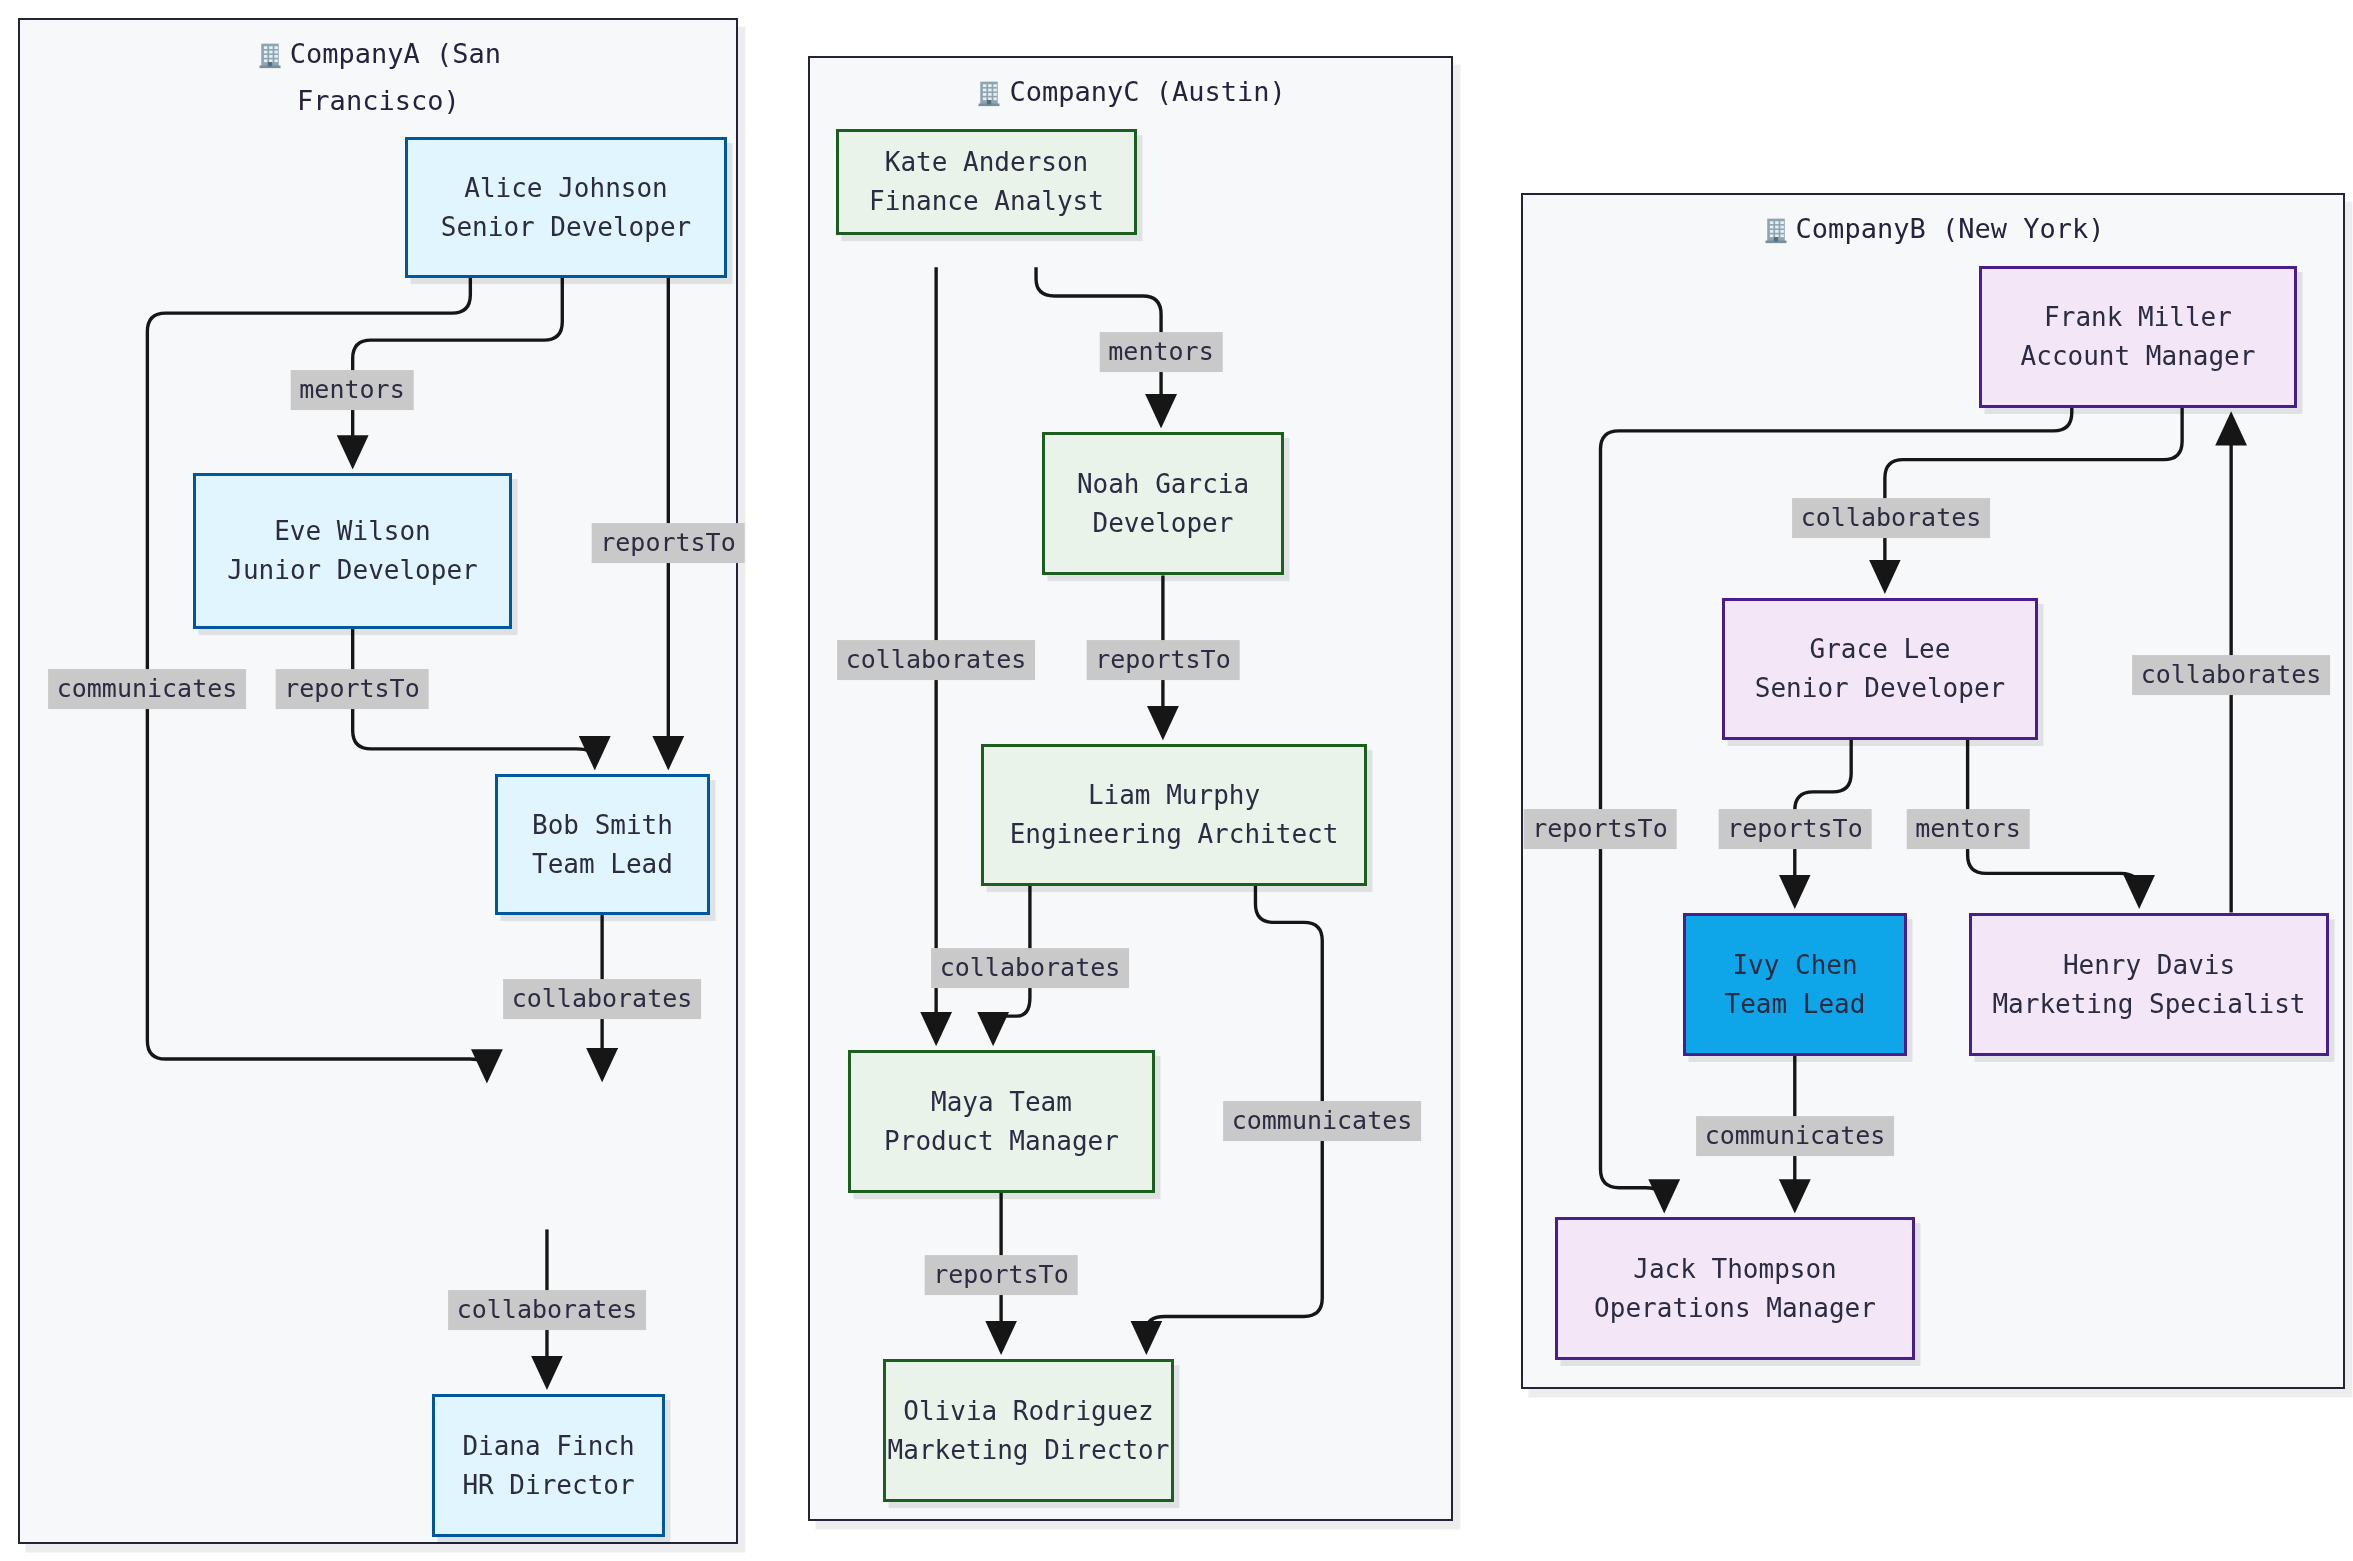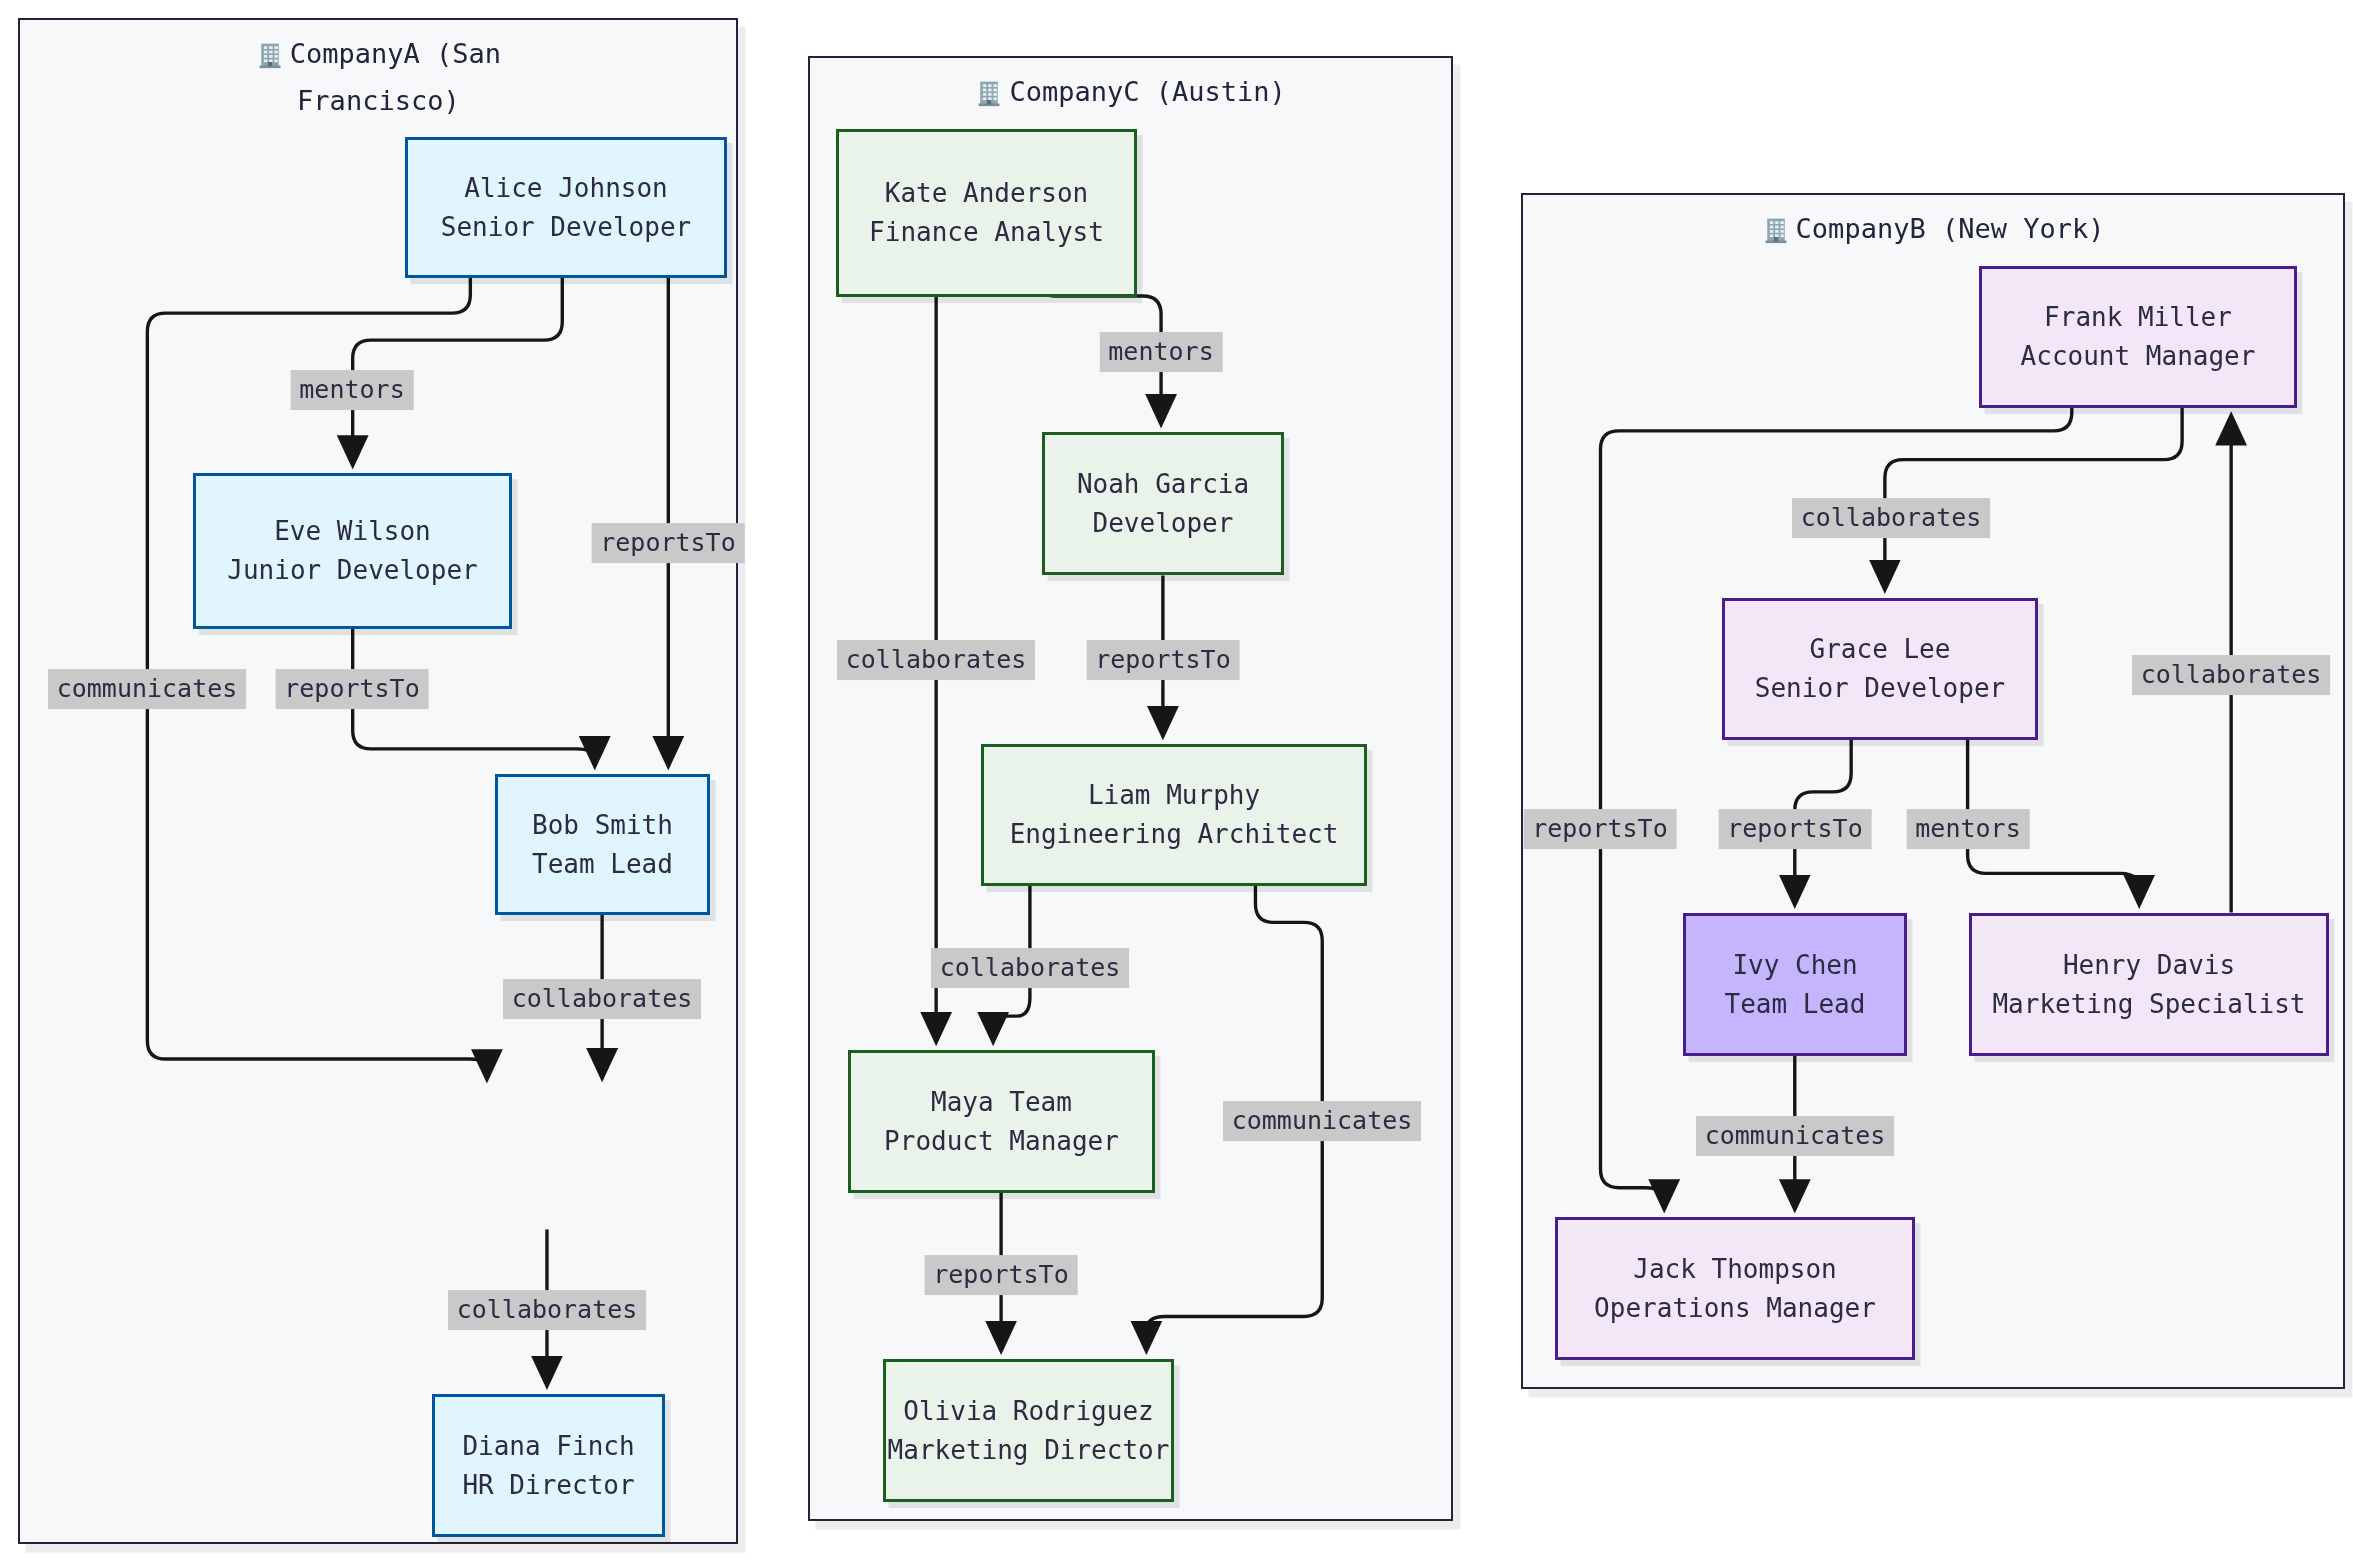--- a/index.html
+++ b/index.html
@@ -142,21 +142,21 @@
       <span>Junior Developer</span>
     </div>
     <div class="node" style="left: 495px; top: 774px; width: 215px; height: 141px; background: rgb(225, 245, 254); border-color: rgb(1, 87, 155); color: rgb(43, 43, 66);">
       <span>Bob Smith</span>
       <span>Team Lead</span>
     </div>
     <div class="node" style="left: 432px; top: 1394px; width: 233px; height: 143px; background: rgb(225, 245, 254); border-color: rgb(1, 87, 155); color: rgb(43, 43, 66);">
       <span>Diana Finch</span>
       <span>HR Director</span>
     </div>
-    <div class="node" style="left: 836px; top: 129px; width: 301px; height: 168px; background: rgb(233, 243, 234); border-color: rgb(28, 94, 32); color: rgb(43, 43, 66);">
+    <div class="node" style="left: 836px; top: 129px; width: 301px; height: 106px; background: rgb(233, 243, 234); border-color: rgb(28, 94, 32); color: rgb(43, 43, 66);">
       <span>Kate Anderson</span>
       <span>Finance Analyst</span>
     </div>
     <div class="node" style="left: 1042px; top: 432px; width: 242px; height: 143px; background: rgb(233, 243, 234); border-color: rgb(28, 94, 32); color: rgb(43, 43, 66);">
       <span>Noah Garcia</span>
       <span>Developer</span>
     </div>
     <div class="node" style="left: 981px; top: 744px; width: 386px; height: 142px; background: rgb(233, 243, 234); border-color: rgb(28, 94, 32); color: rgb(43, 43, 66);">
       <span>Liam Murphy</span>
       <span>Engineering Architect</span>
@@ -170,21 +170,21 @@
       <span>Marketing Director</span>
     </div>
     <div class="node" style="left: 1979px; top: 266px; width: 318px; height: 142px; background: rgb(243, 230, 246); border-color: rgb(74, 29, 140); color: rgb(43, 43, 66);">
       <span>Frank Miller</span>
       <span>Account Manager</span>
     </div>
     <div class="node" style="left: 1722px; top: 598px; width: 316px; height: 142px; background: rgb(243, 230, 246); border-color: rgb(74, 29, 140); color: rgb(43, 43, 66);">
       <span>Grace Lee</span>
       <span>Senior Developer</span>
     </div>
-    <div class="node" style="left: 1683px; top: 913px; width: 224px; height: 143px; background: #c4b5fd; border-color: rgb(74, 29, 140); color: rgb(43, 43, 66);">
+    <div class="node" style="left: 1683px; top: 913px; width: 224px; height: 143px; background: #0ea5e9; border-color: rgb(74, 29, 140); color: rgb(43, 43, 66);">
       <span>Ivy Chen</span>
       <span>Team Lead</span>
     </div>
     <div class="node" style="left: 1969px; top: 913px; width: 360px; height: 143px; background: rgb(243, 230, 246); border-color: rgb(74, 29, 140); color: rgb(43, 43, 66);">
       <span>Henry Davis</span>
       <span>Marketing Specialist</span>
     </div>
     <div class="node" style="left: 1555px; top: 1217px; width: 360px; height: 143px; background: rgb(243, 230, 246); border-color: rgb(74, 29, 140); color: rgb(43, 43, 66);">
       <span>Jack Thompson</span>
       <span>Operations Manager</span>

